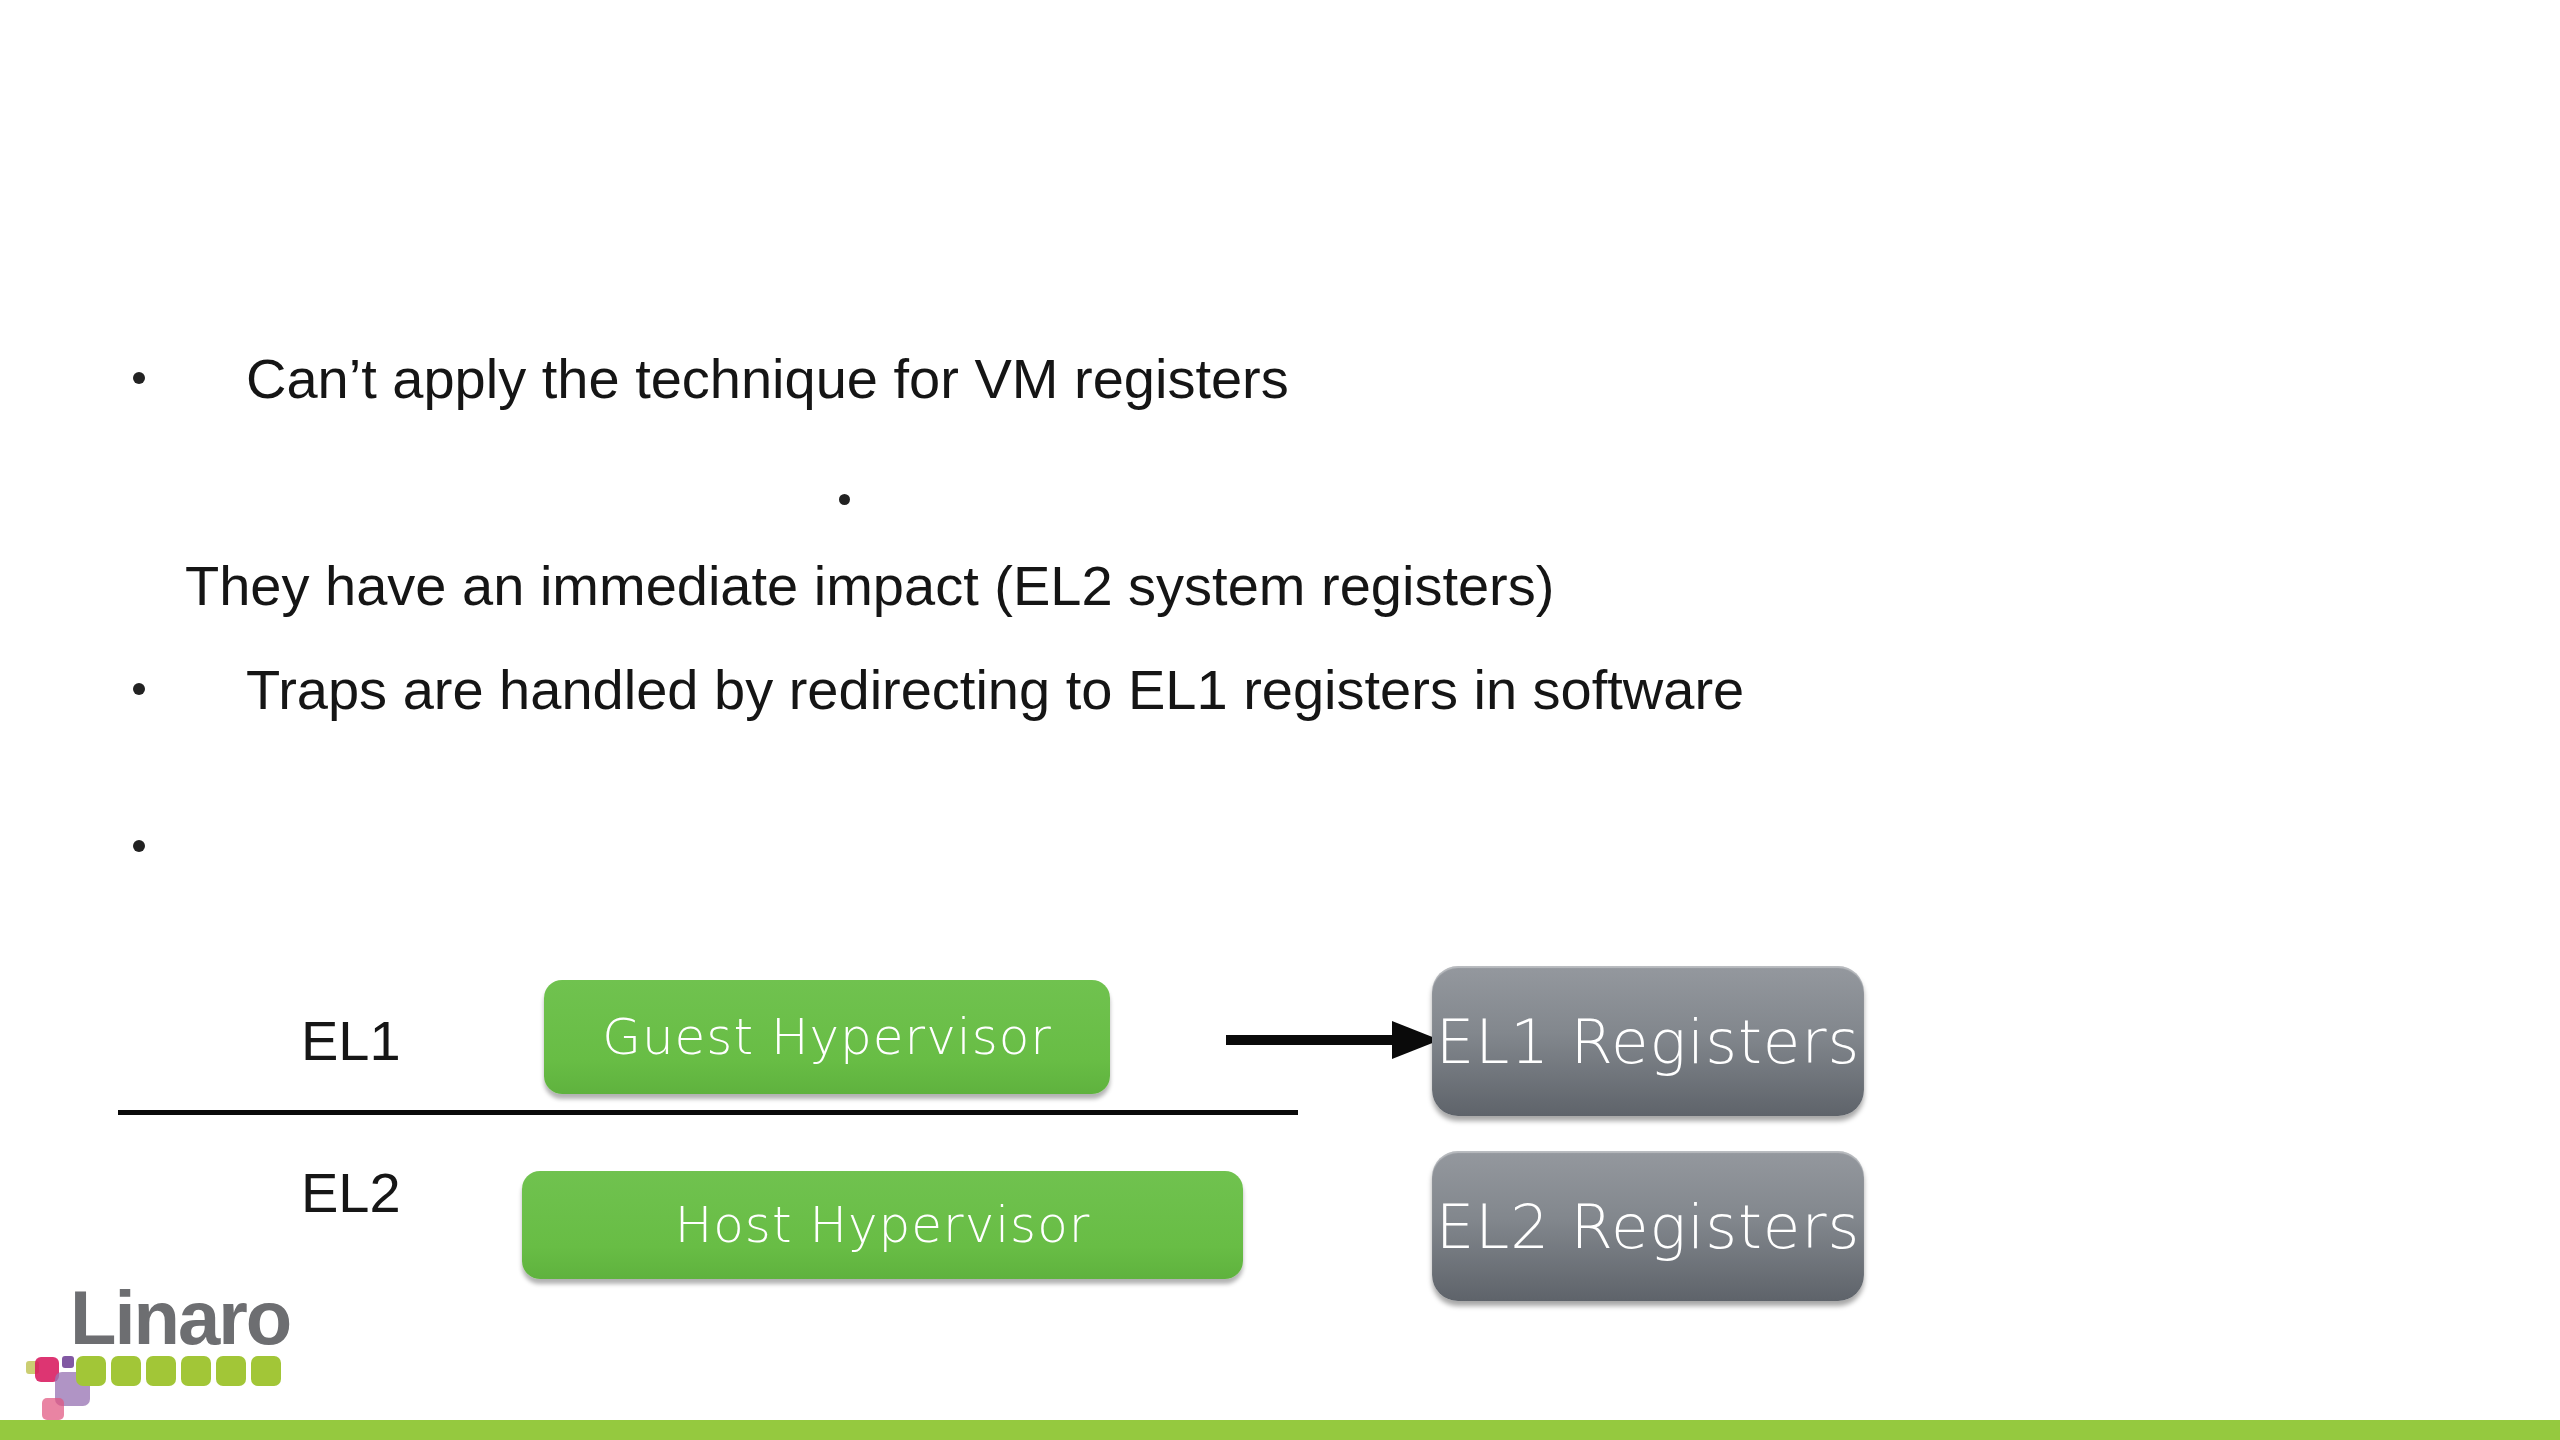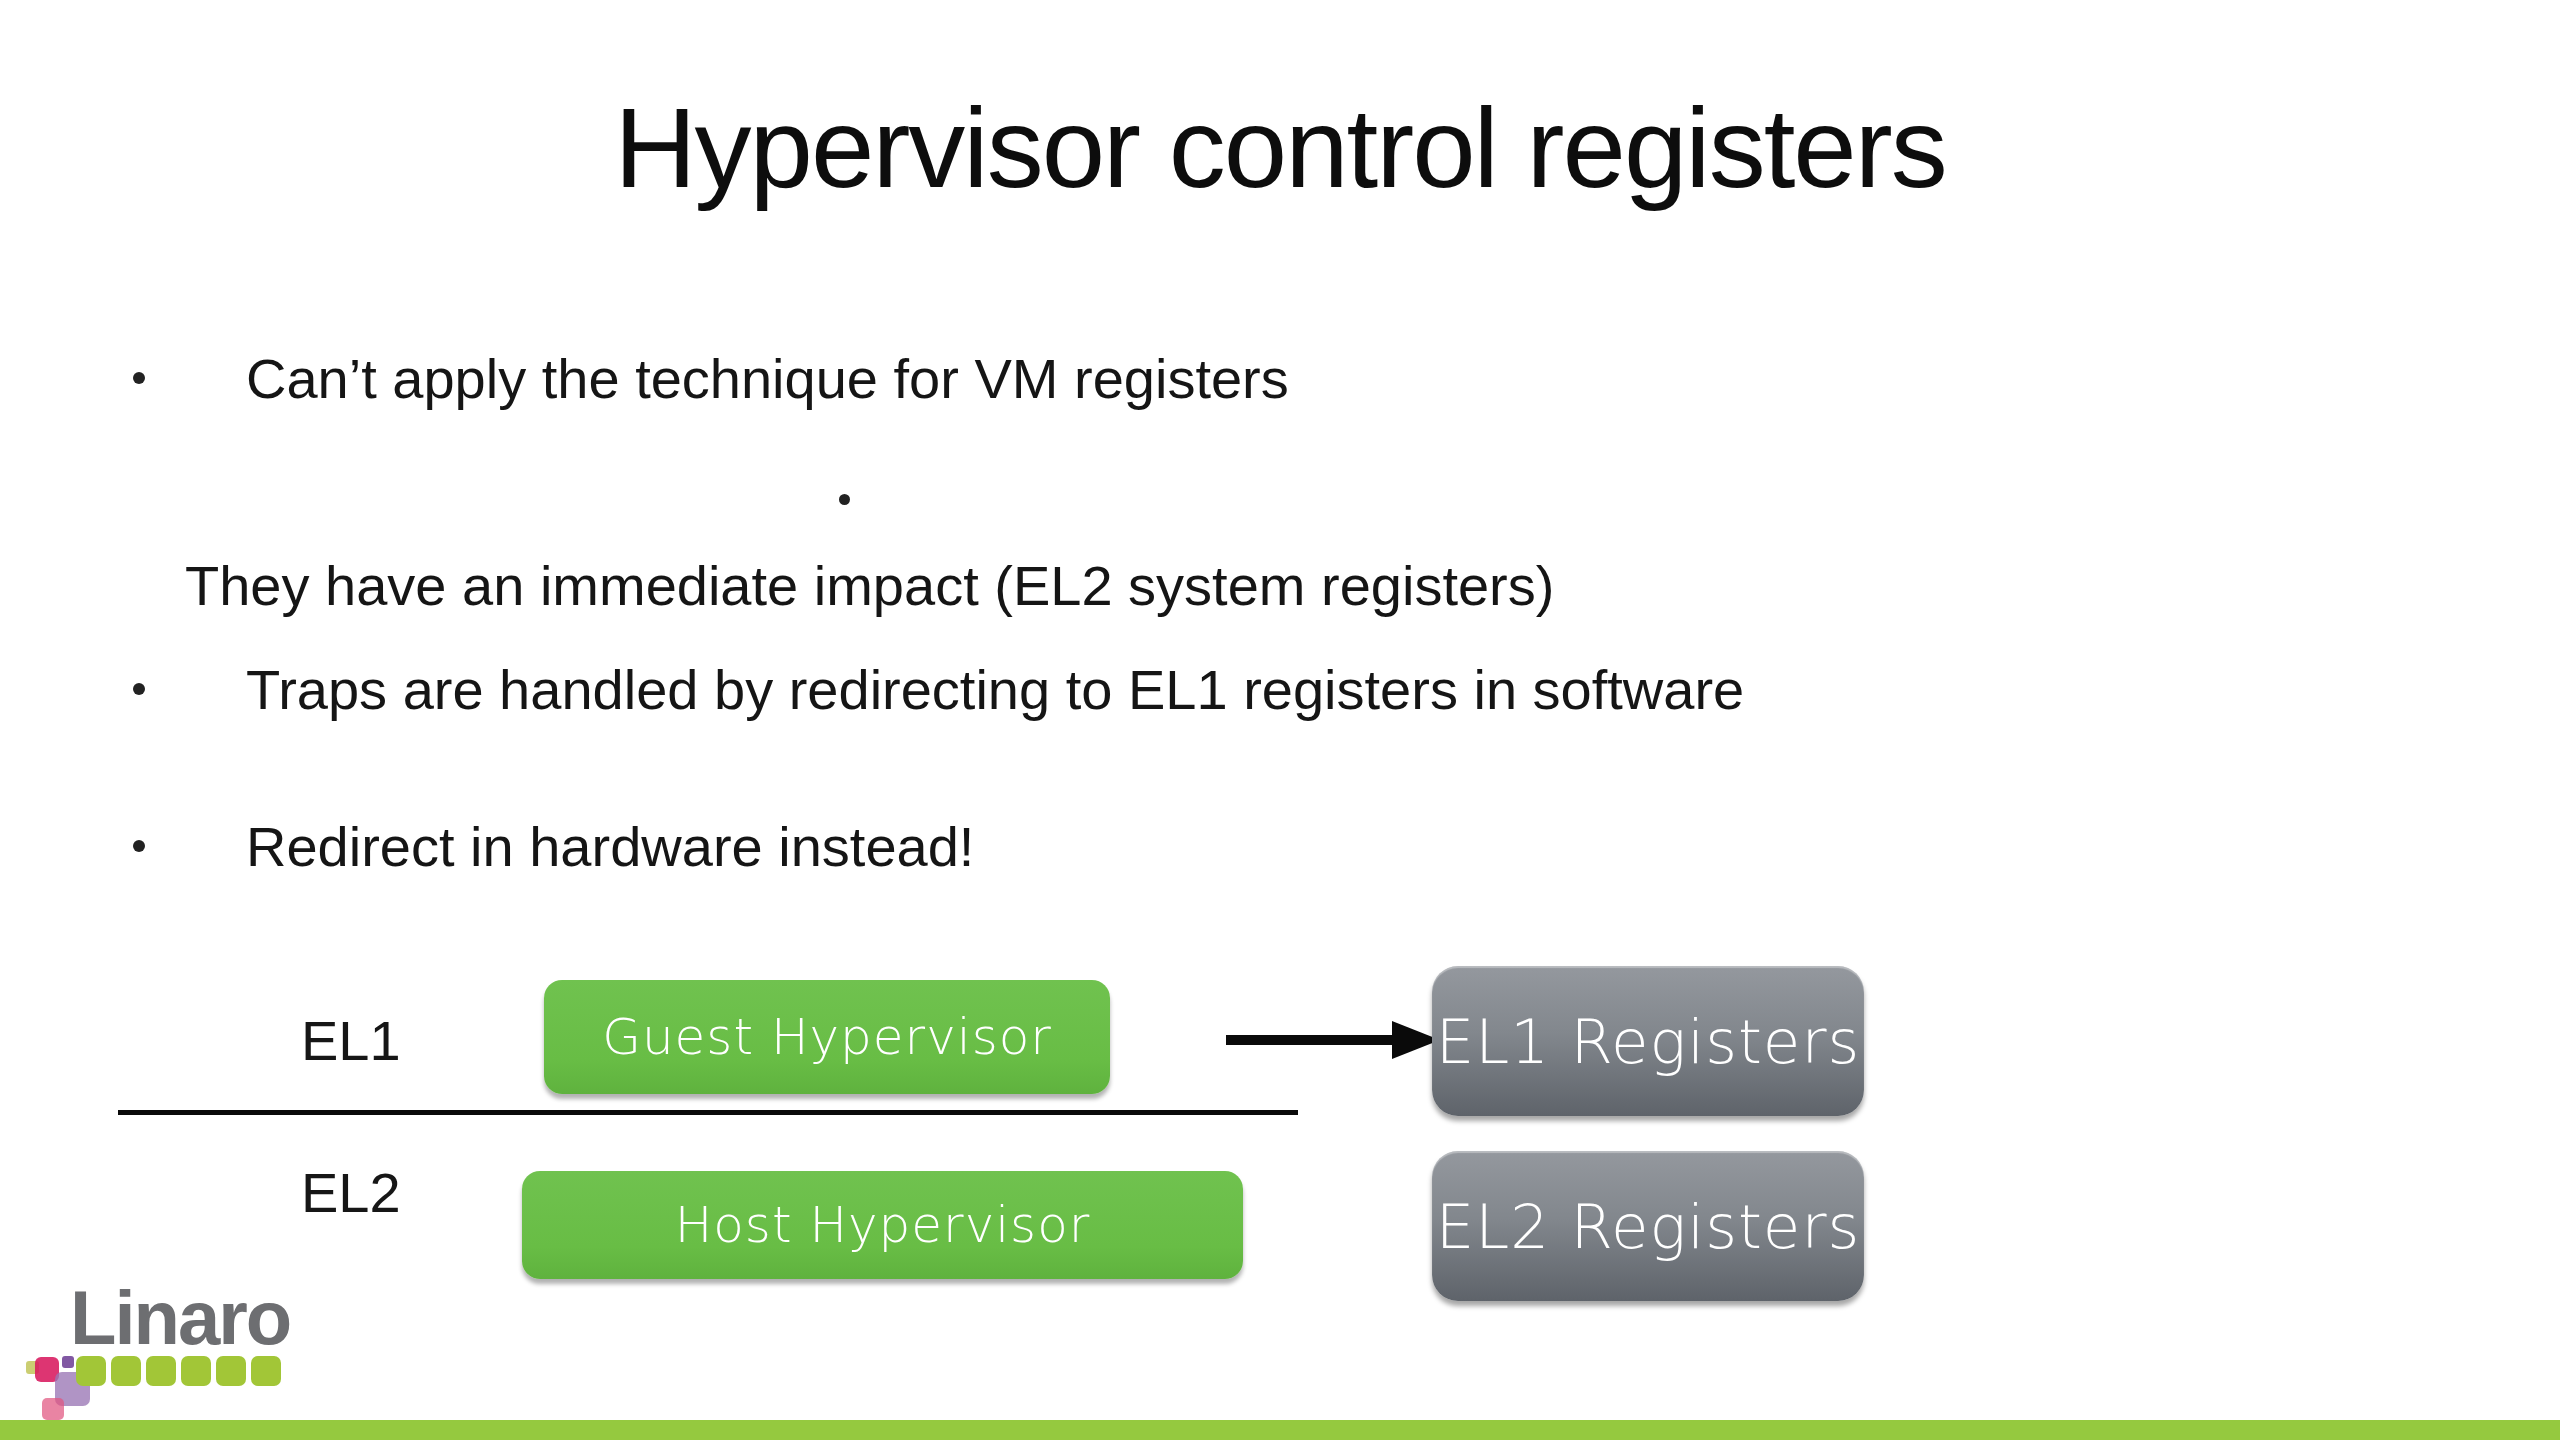--- a/index.html
+++ b/index.html
@@ -119,40 +119,38 @@
     left:0;bottom:0;
     width:100%;height:20px;
     background:#95c93f;
   }
 </style>
 </head>
 <body>
 
 <div class="slide">
 
-  <h1 class="title">Hypervisor control registers</h1>
 
   <div class="bullet-row l1 b1">
     <span class="dot"></span>
     <span>Can’t apply the technique for VM registers</span>
   </div>
 
   <div class="bullet-row l2 b2">
     <span class="dot"></span>
     <span>They have an immediate impact (EL2 system registers)</span>
   </div>
 
   <div class="bullet-row l1 b3">
     <span class="dot"></span>
     <span>Traps are handled by redirecting to EL1 registers in software</span>
   </div>
 
   <div class="bullet-row l1 b4">
     <span class="dot"></span>
-    <span>Redirect in hardware instead!</span>
   </div>
 
   <div class="el-label el1-label">EL1</div>
 
   <div class="green-box guest-box">
     <span>Guest Hypervisor</span>
   </div>
 
   <svg class="arrow" viewBox="0 0 220 44" xmlns="http://www.w3.org/2000/svg">
     <line x1="4" y1="22" x2="178" y2="22" stroke="#0a0a0a" stroke-width="10"></line>

